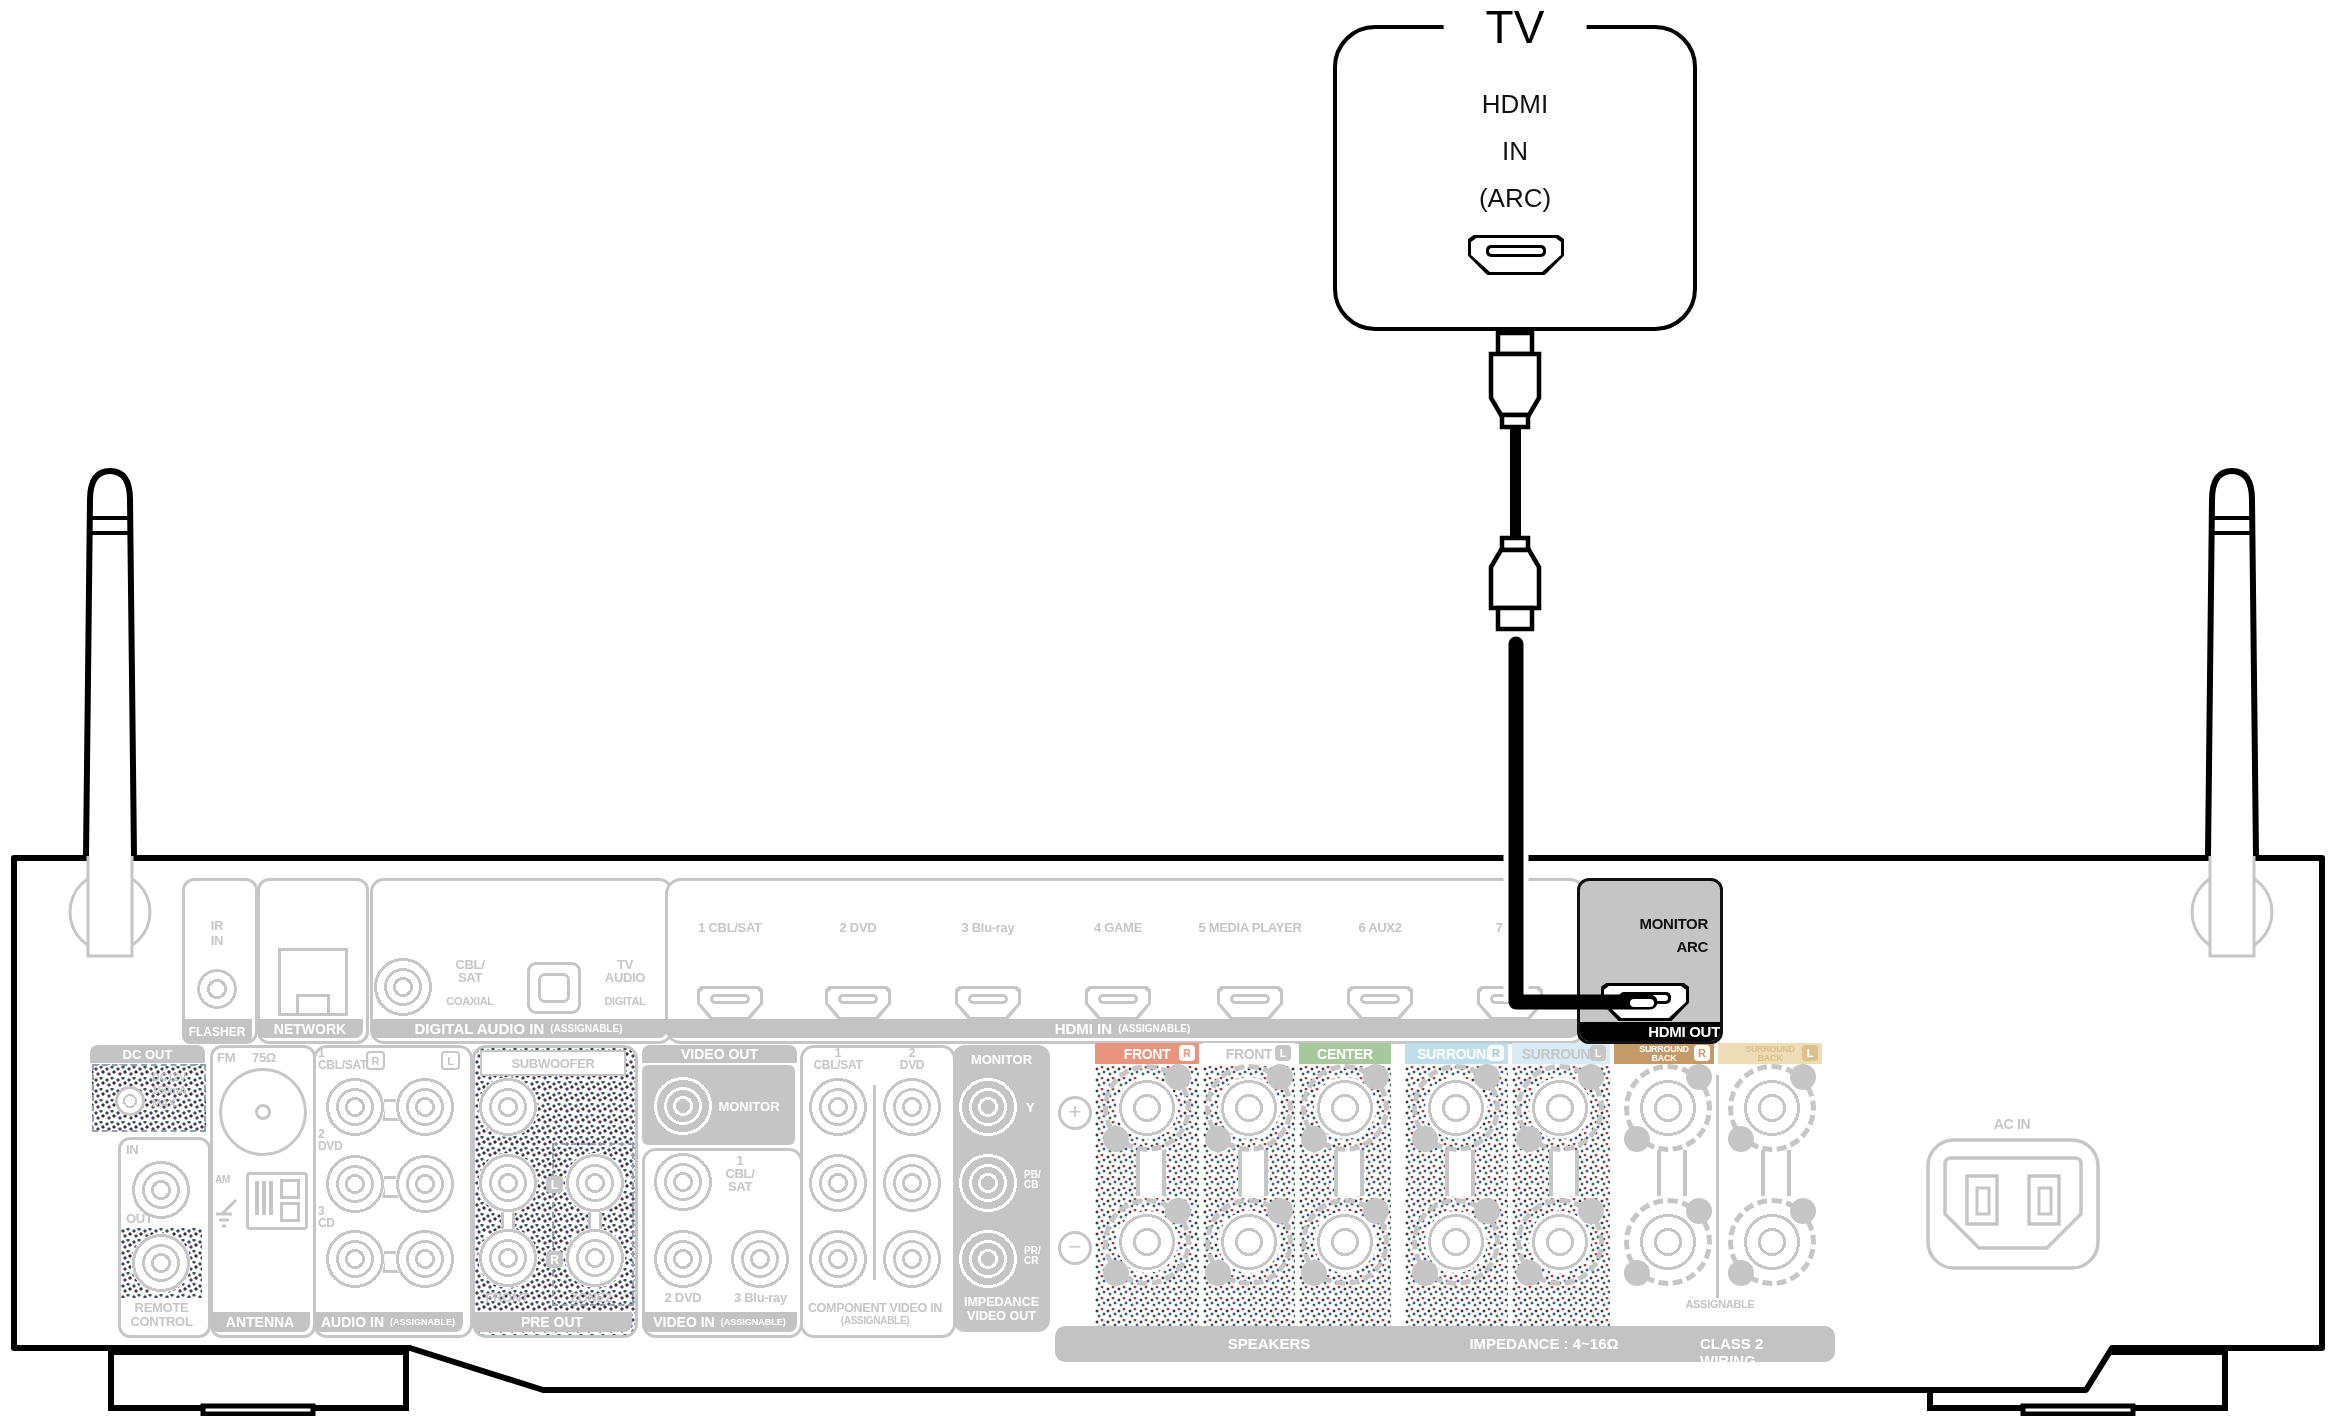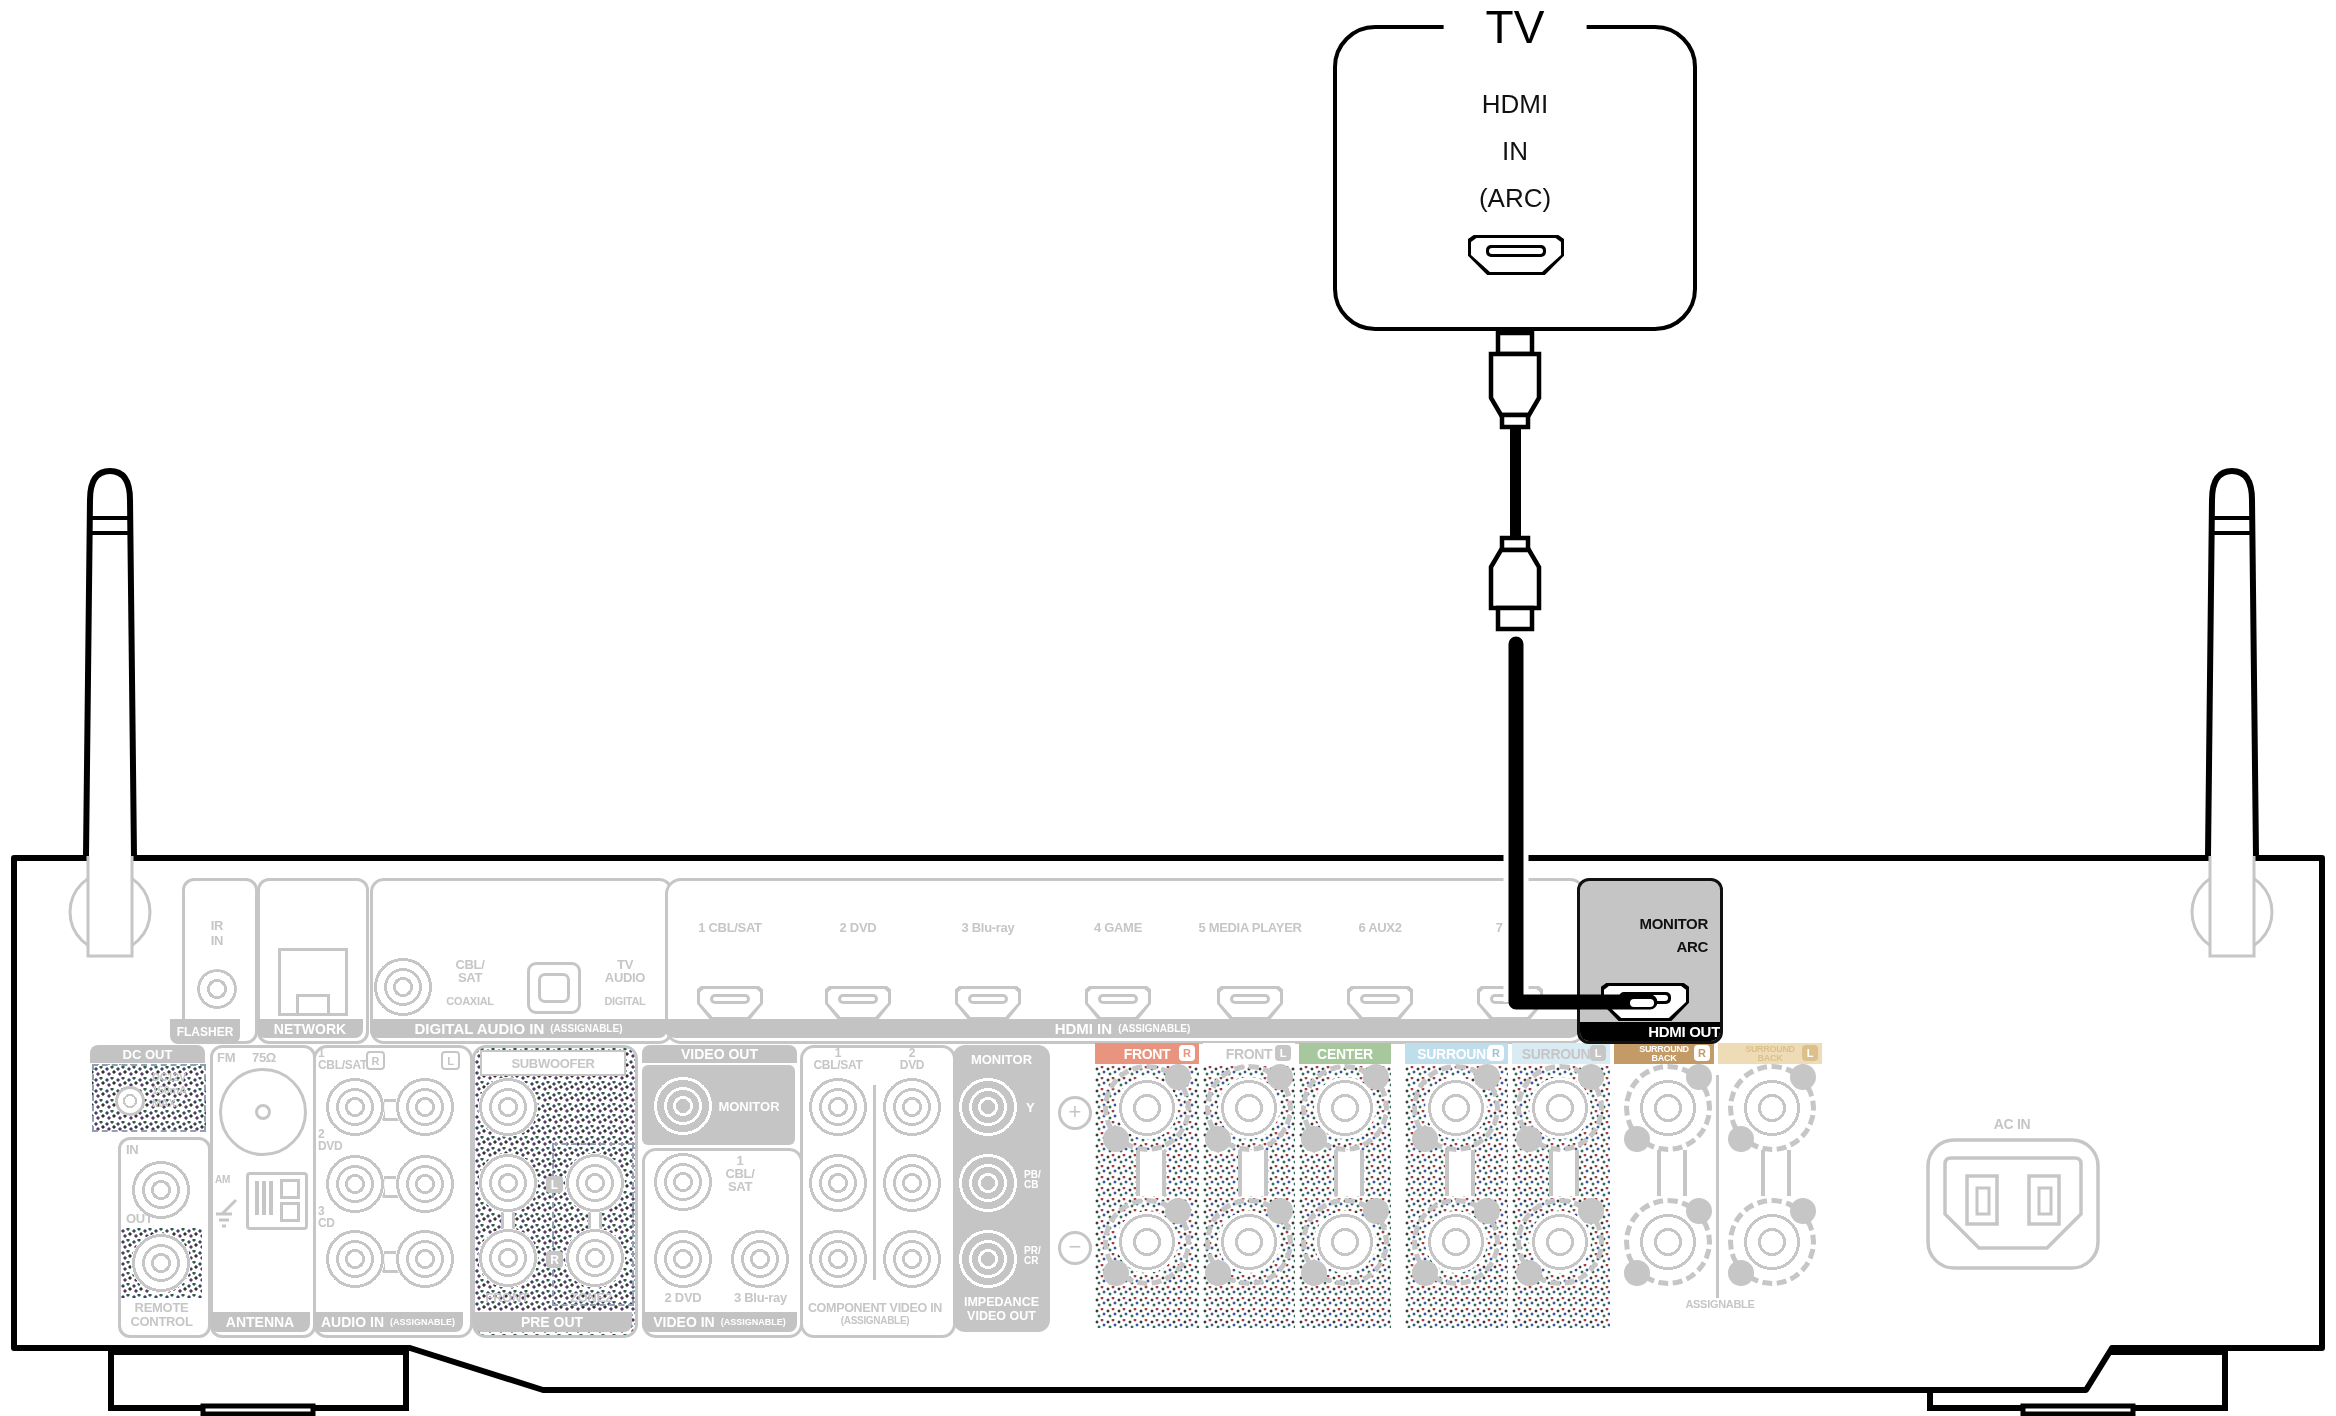--- a/index.html
+++ b/index.html
@@ -80,21 +80,21 @@
     <path d="M88 518 H132 M88 533 H132" stroke="#000" stroke-width="4"></path>
     <path d="M2208 856 L2212 500 Q2212 471 2232 471 Q2252 471 2252 500 L2256 856" fill="#fff" stroke="#000" stroke-width="6"></path>
     <path d="M2210 518 H2254 M2210 533 H2254" stroke="#000" stroke-width="4"></path>
   </svg>
 
   <div class="gbox" style="left:182px;top:878px;width:70px;height:160px;border-radius:12px"></div>
   <div class="gtext ctr" style="left:196px;top:918px;width:42px;font-size:13px;line-height:15px">
     <span>IR</span><br><span>IN</span>
   </div>
   <div class="jack2" style="left:197px;top:969px"></div>
-  <div class="band" style="left:170px;top:1019px;width:70px;height:25px;font-size:12px;border-radius:0 0 8px 8px">
+  <div class="band" style="left:182px;top:1019px;width:70px;height:25px;font-size:12px;border-radius:0 0 8px 8px">
     <span>FLASHER</span>
   </div>
 
   <div class="gbox" style="left:257px;top:878px;width:106px;height:160px;border-radius:12px"></div>
   <div class="abs" style="left:278px;top:948px;width:64px;height:62px;border:3px solid var(--g)"></div>
   <div class="abs" style="left:296px;top:994px;width:28px;height:16px;border:3px solid var(--g);border-bottom:none;background:#fff"></div>
   <div class="band" style="left:257px;top:1019px;width:106px;height:19px;font-size:14px;border-radius:0 0 8px 8px">
     <span>NETWORK</span>
   </div>
 
@@ -411,20 +411,25 @@
   <div class="post" style="left:1205px;top:1198px"></div>
   <div class="post" style="left:1301px;top:1198px"></div>
   <div class="post" style="left:1412px;top:1198px"></div>
   <div class="post" style="left:1516px;top:1198px"></div>
   <div class="post" style="left:1624px;top:1198px"></div>
   <div class="post" style="left:1728px;top:1198px"></div>
 
   <div class="abs" style="left:1716px;top:1075px;width:3px;height:223px;background:var(--g)"></div>
   <div class="gtext ctr" style="left:1640px;top:1298px;width:160px;font-size:11px">ASSIGNABLE</div>
 
+  <div class="abs" style="left:1055px;top:1326px;width:780px;height:36px;background:var(--gb);border-radius:10px;color:#fff;font-weight:bold;font-size:15px">
+    <span class="abs" style="left:214px;top:9px;transform:translateX(-50%)">SPEAKERS</span>
+    <span class="abs" style="left:489px;top:9px;transform:translateX(-50%)">IMPEDANCE : 4~16Ω</span>
+    <span class="abs" style="left:690px;top:9px;transform:translateX(-50%)">CLASS 2 WIRING</span>
+  </div>
 
   <div class="gtext ctr" style="left:1960px;top:1116px;width:104px;font-size:14px">AC IN</div>
   <svg class="abs" style="left:1920px;top:1134px" width="186" height="142" viewBox="0 0 186 142">
     <rect x="8" y="6" width="170" height="128" rx="26" fill="none" stroke="#C6C6C6" stroke-width="3.5"></rect>
     <path d="M31 24 H155 Q161 24 161 30 V80 L127 114 H59 L25 80 V30 Q25 24 31 24 Z" fill="none" stroke="#C6C6C6" stroke-width="3.5"></path>
     <rect x="47" y="42" width="30" height="48" fill="none" stroke="#C6C6C6" stroke-width="3.5"></rect>
     <rect x="57" y="54" width="12" height="26" fill="none" stroke="#C6C6C6" stroke-width="3"></rect>
     <rect x="109" y="42" width="30" height="48" fill="none" stroke="#C6C6C6" stroke-width="3.5"></rect>
     <rect x="119" y="54" width="12" height="26" fill="none" stroke="#C6C6C6" stroke-width="3"></rect>
   </svg>

